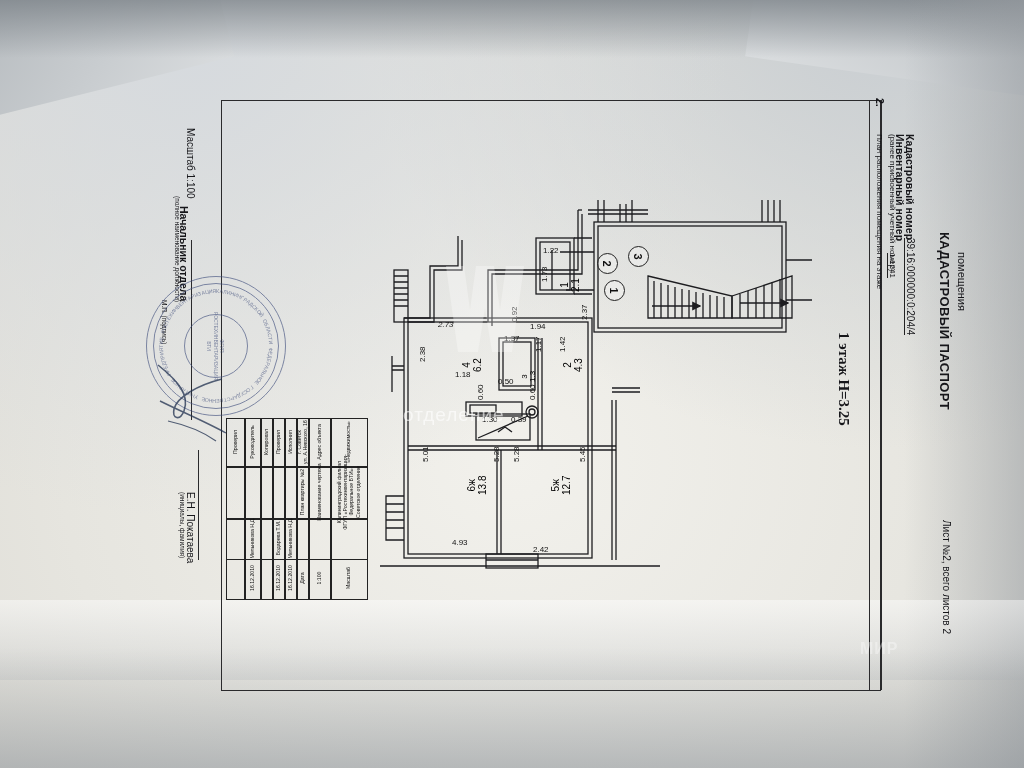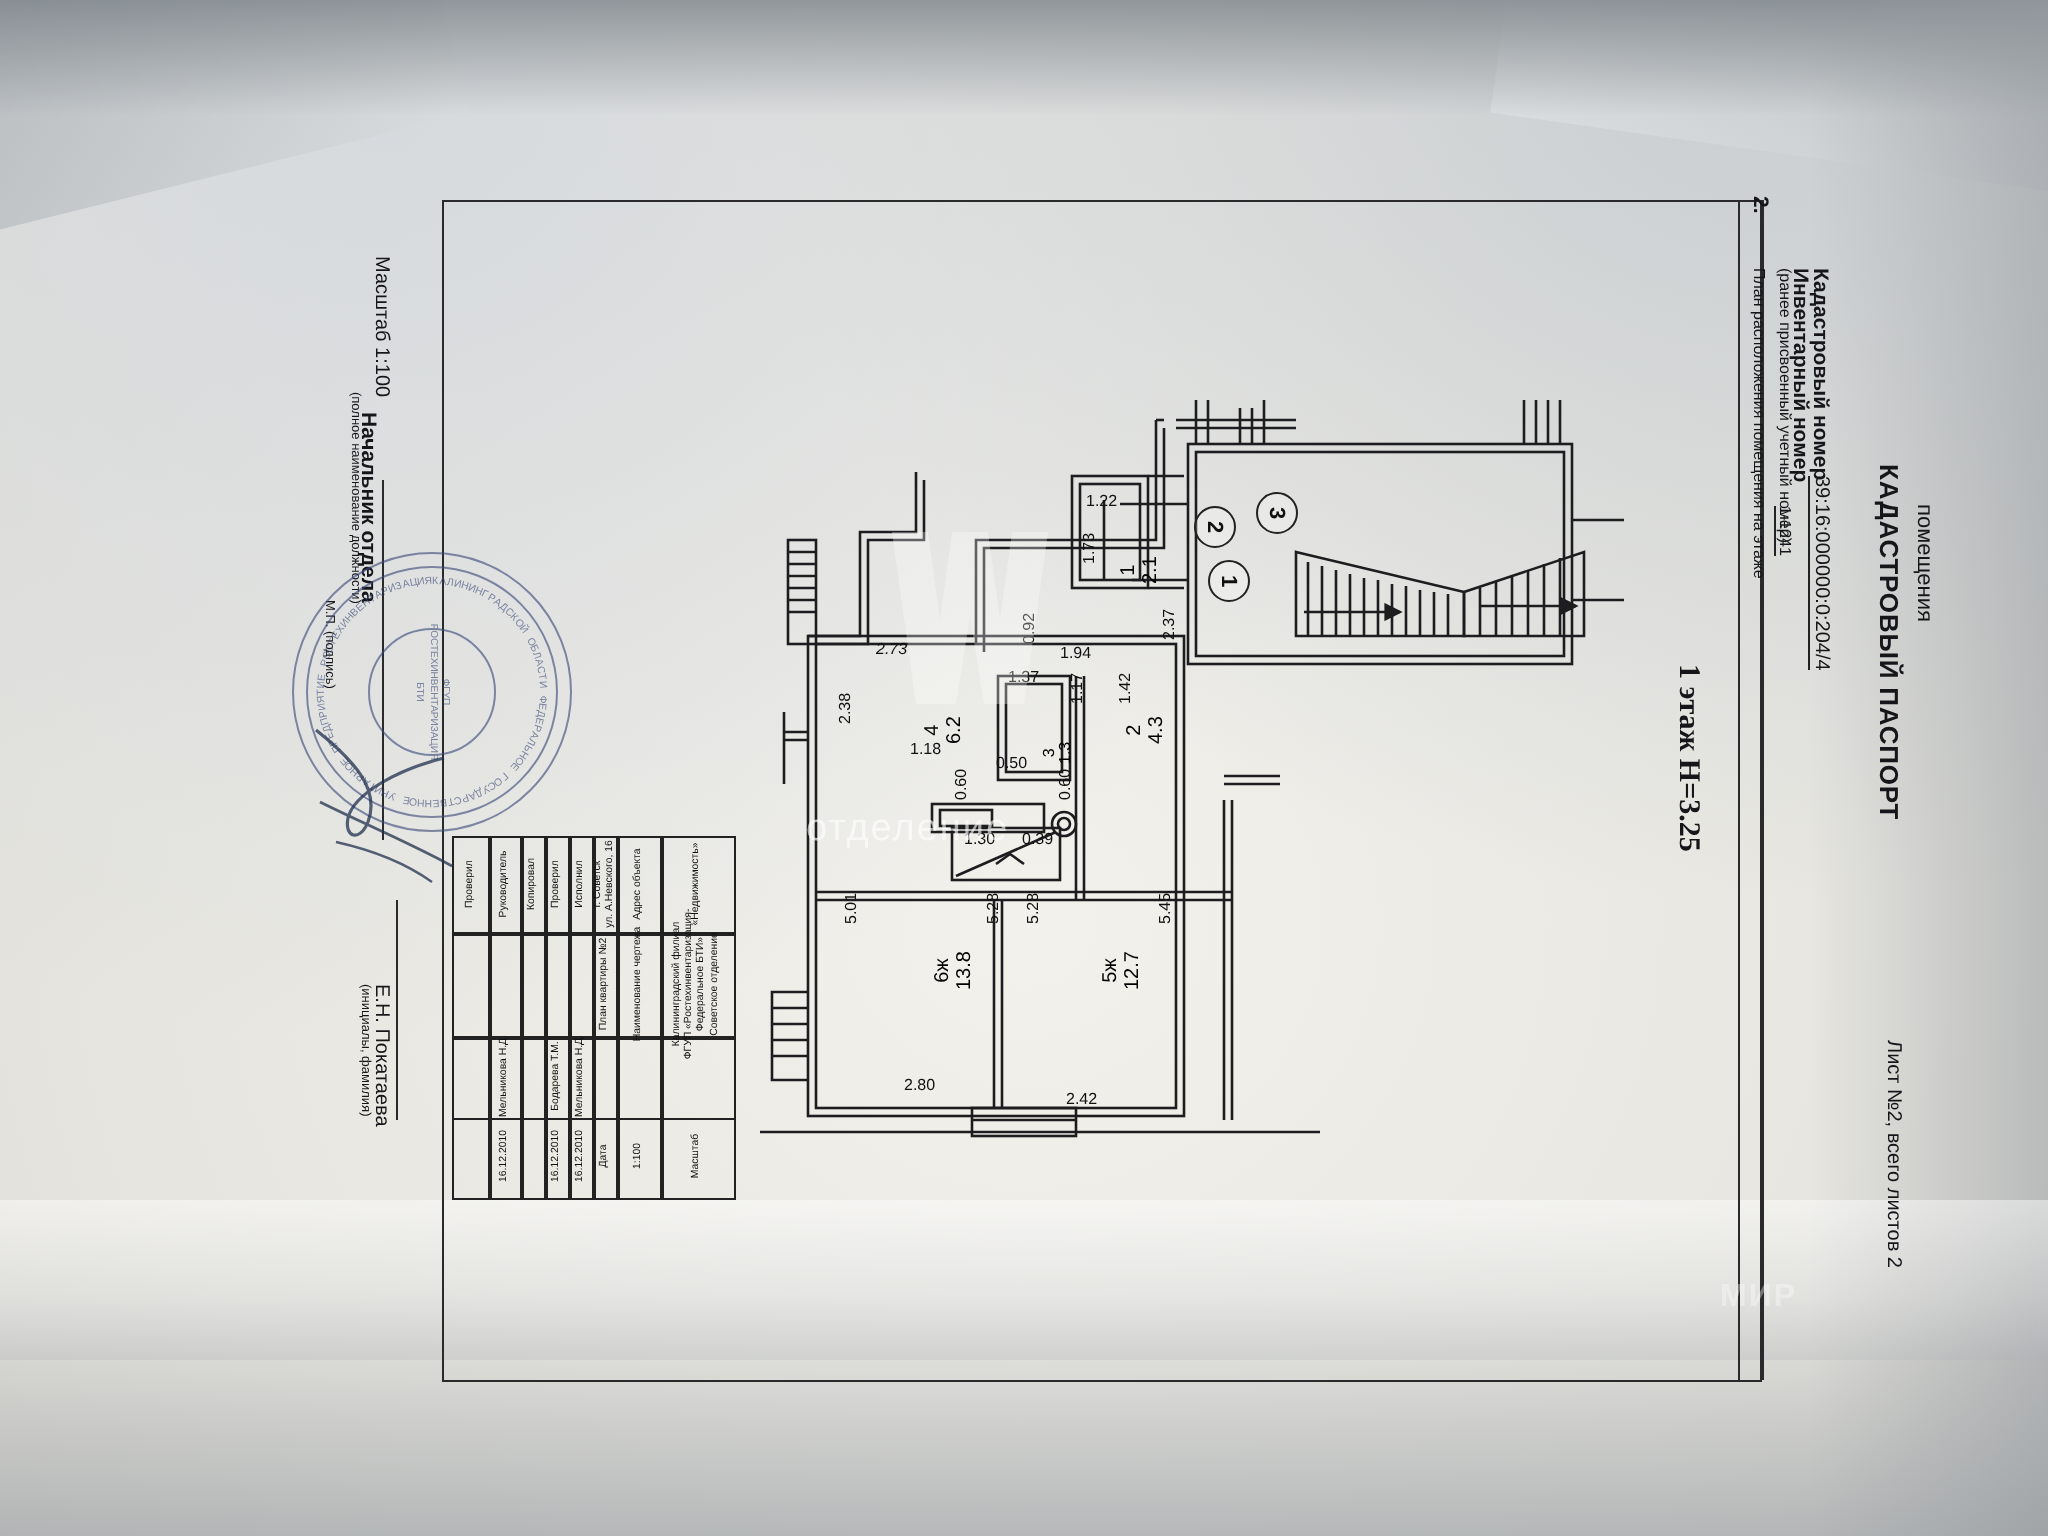--- a/index.html
+++ b/index.html
@@ -437,21 +437,21 @@
   <div class="dim" style="left:455px;top:370px;">1.18</div>
   <div class="dimv" style="left:510px;top:322px;">0.92</div>
   <div class="dim" style="left:504px;top:334px;">1.37</div>
   <div class="dim" style="left:498px;top:377px;">0.50</div>
   <div class="dimv" style="left:534px;top:352px;">1.17</div>
   <div class="dimv" style="left:476px;top:400px;">0.60</div>
   <div class="dimv" style="left:528px;top:400px;">0.60</div>
   <div class="dim" style="left:482px;top:415px;">1.30</div>
   <div class="dim" style="left:511px;top:415px;">0.39</div>
   <div class="dimv" style="left:421px;top:462px;">5.01</div>
-  <div class="dim" style="left:452px;top:538px;">2.80</div>
+  <div class="dim" style="left:452px;top:538px;">4.93</div>
   <div class="dim" style="left:533px;top:545px;">2.42</div>
   <div class="dimv" style="left:492px;top:462px;">5.28</div>
   <div class="dimv" style="left:512px;top:462px;">5.28</div>
   <div class="dimv" style="left:578px;top:462px;">5.45</div>
 
   <div id="tbl">
 
     <div class="c" style="left:0;top:0;width:140px;height:180px;border-width:1.4px;"></div>
     <div class="c" style="left:0;top:0;width:18px;height:180px;"></div>
     <div class="c" style="left:18px;top:0;width:16px;height:180px;"></div>

